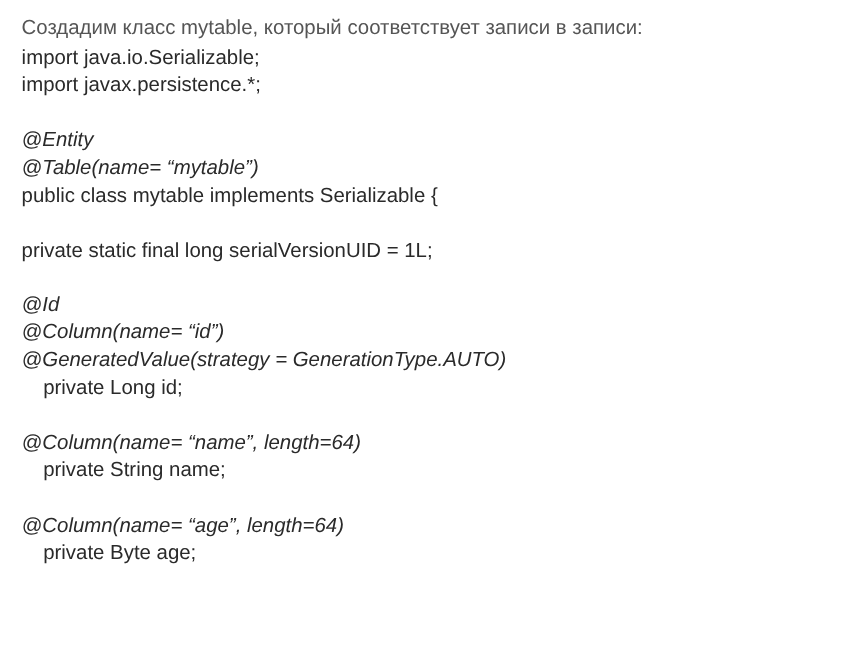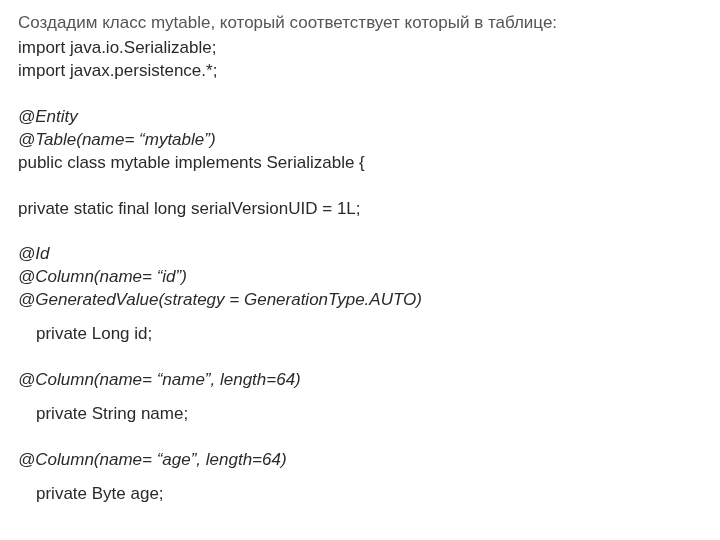--- a/index.html
+++ b/index.html
@@ -24,20 +24,19 @@
     }
     .code {
       white-space: pre;
       font-weight: normal;
     }
     .italic {
       font-style: italic;
     }
     .indent {
       padding-left: 18px;
-      margin-top: 11px;
     }
   </style>
 </head>
 <body>
 
-<div class="intro">Создадим класс mytable, который соответствует который в таблице:</div>
+<div class="intro">Создадим класс mytable, который соответствует записи в записи:</div>
 <div class="code" id="code-container"><div>import java.io.Serializable;</div><div>import javax.persistence.*;</div><div>&nbsp;</div><div class="italic">@Entity</div><div class="italic">@Table(name= “mytable”)</div><div>public class mytable implements Serializable {</div><div>&nbsp;</div><div>private static final long serialVersionUID = 1L;</div><div>&nbsp;</div><div class="italic">@Id</div><div class="italic">@Column(name= “id”)</div><div class="italic">@GeneratedValue(strategy = GenerationType.AUTO)</div><div class="indent">private Long id;</div><div>&nbsp;</div><div class="italic">@Column(name= “name”, length=64)</div><div class="indent">private String name;</div><div>&nbsp;</div><div class="italic">@Column(name= “age”, length=64)</div><div class="indent">private Byte age;</div></div>
 
 </body></html>

